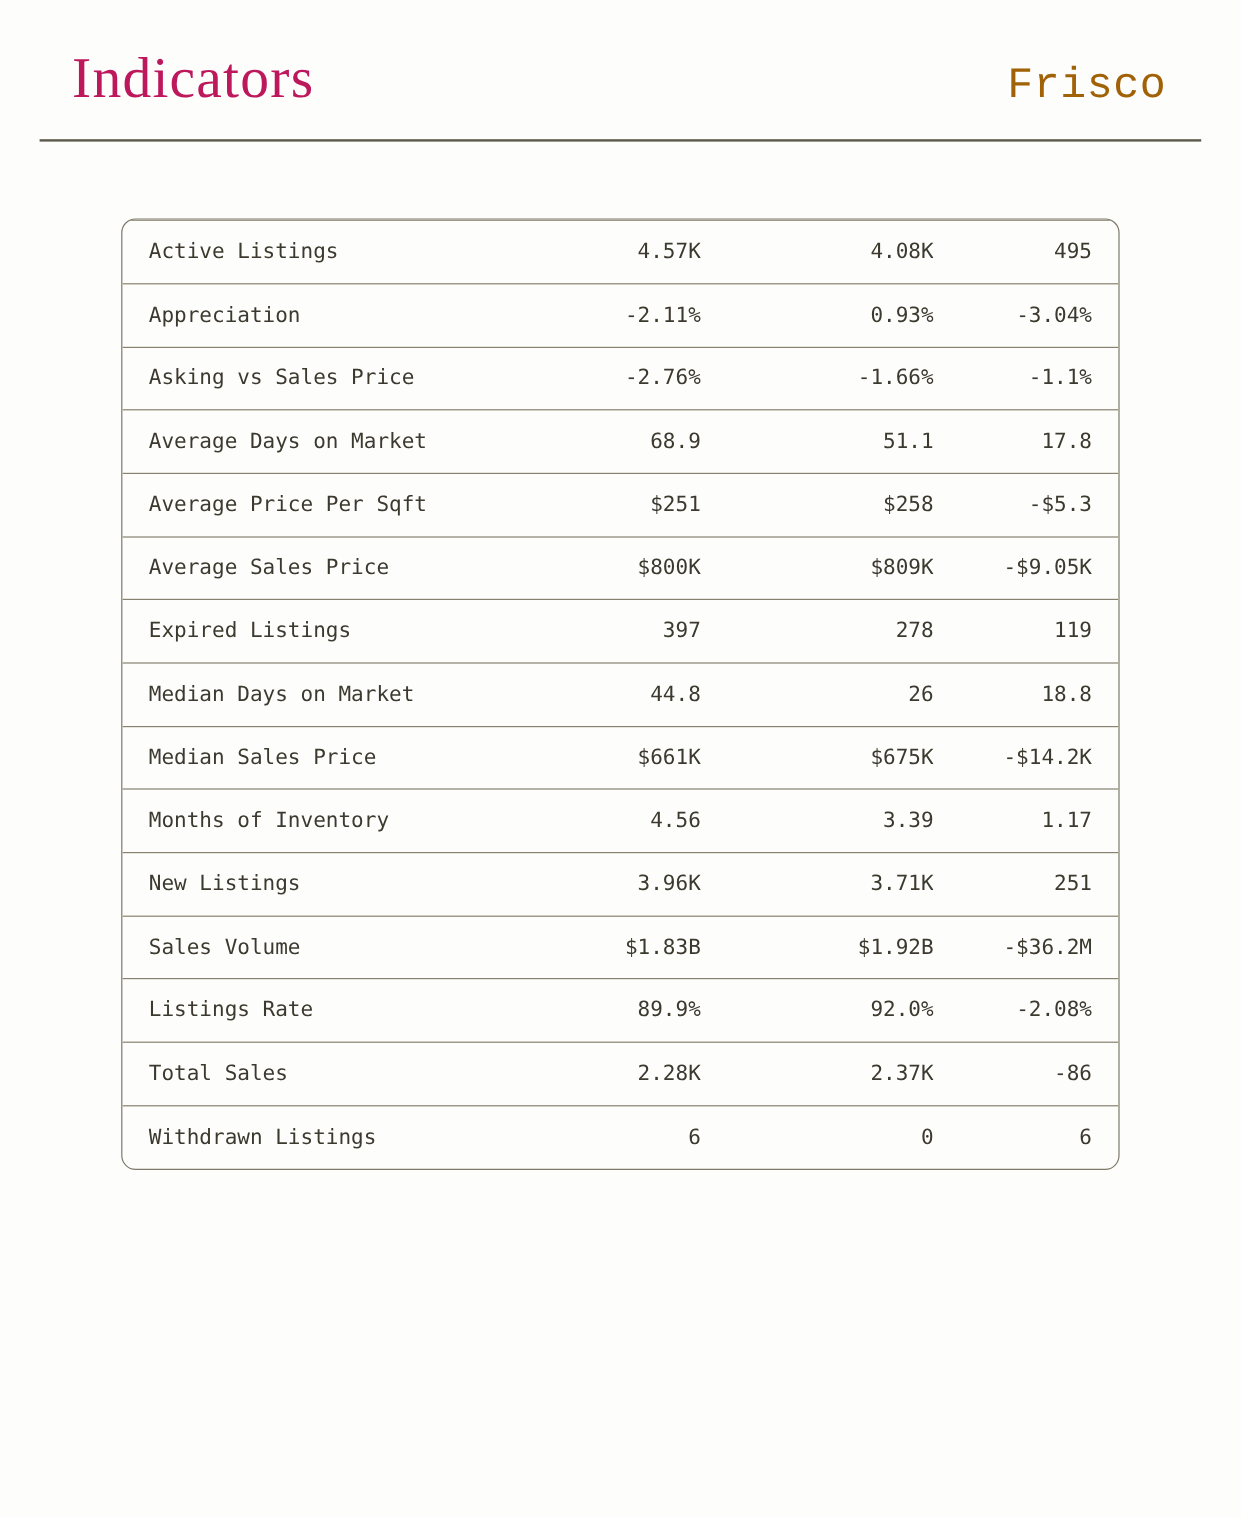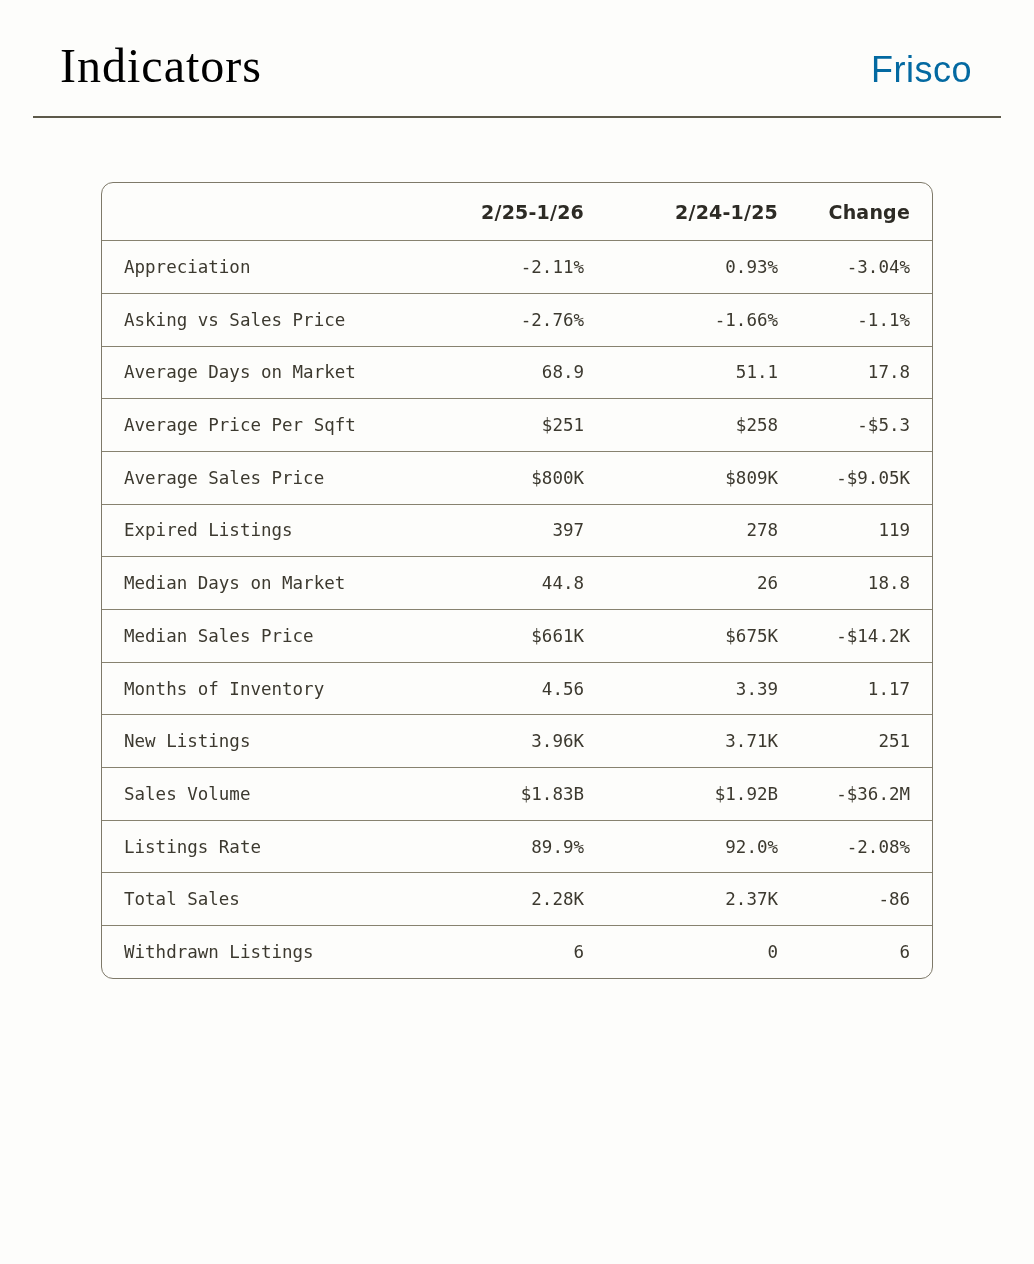--- a/index.html
+++ b/index.html
@@ -24,28 +24,28 @@
     align-items: baseline;
     padding: 38px 62px 0 60px;
   }
   .page-title {
     margin: 0;
     font-family: "Liberation Serif", serif;
     font-weight: 500;
     font-size: 48px;
     line-height: 1.15;
     letter-spacing: 1px;
-    color: #000000;
+    color: #be185d;
   }
   .region-label {
-    font-family: Liberation Sans, sans-serif;
+    font-family: Liberation Mono, monospace;
     font-weight: 400;
     font-size: 36px;
     letter-spacing: 0.5px;
-    color: #0369a1;
+    color: #a16207;
     margin-left: 13px;
   }
   .header-rule {
     border: none;
     border-top: 2px solid #5d594a;
     margin: 23px 33px 0 33px;
   }
 
   
   .card {
@@ -84,27 +84,27 @@
 </head>
 <body>
 
 <header class="page-header">
   <h1 class="page-title">Indicators</h1>
   <span class="region-label">Frisco</span>
 </header>
 <hr class="header-rule">
 
 <section class="card">
-  <div class="row head">
-    <div class="cell label"></div>
-    <div class="cell num">2/25-1/26</div>
-    <div class="cell num">2/24-1/25</div>
-    <div class="cell num">Change</div>
-  </div>
   <div id="rows">
+  <div class="row body">
+    <div class="cell label">Active Listings</div>
+    <div class="cell num">4.57K</div>
+    <div class="cell num">4.08K</div>
+    <div class="cell num">495</div>
+  </div>
 
   <div class="row body">
     <div class="cell label">Appreciation</div>
     <div class="cell num">-2.11%</div>
     <div class="cell num">0.93%</div>
     <div class="cell num">-3.04%</div>
   </div>
 
   <div class="row body">
     <div class="cell label">Asking vs Sales Price</div>

